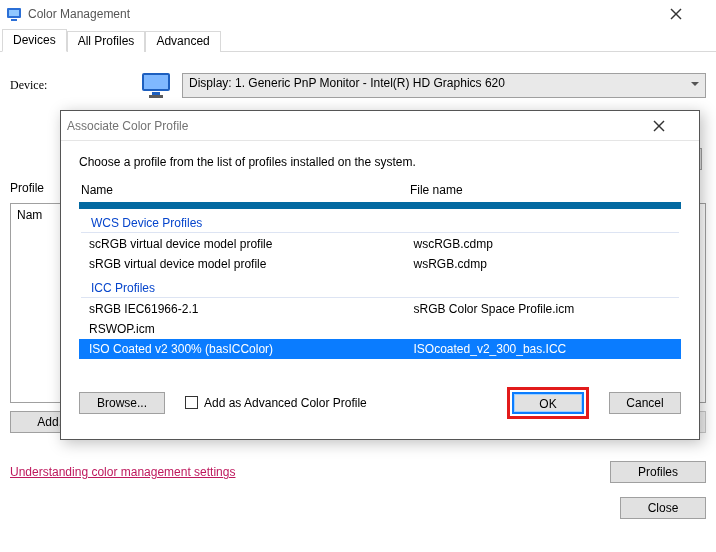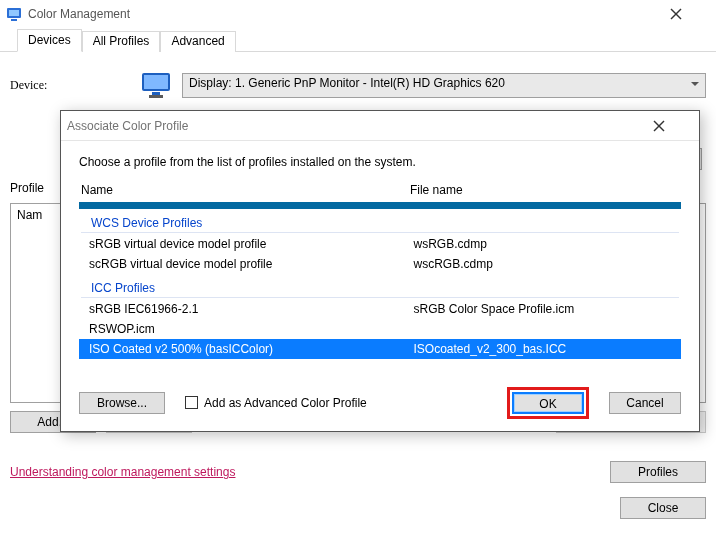--- a/index.html
+++ b/index.html
@@ -5,21 +5,21 @@
   * { box-sizing: border-box; font-family: "Segoe UI", Tahoma, sans-serif; font-size: 12px; }
   html, body { margin:0; padding:0; }
   body { width:716px; height:552px; background:#fff; color:#000; position:relative; overflow:hidden; }
 
   
   .titlebar { height:28px; display:flex; align-items:center; padding:0 6px; background:#fff; }
   .titlebar .icon { width:16px; height:16px; margin-right:6px; }
   .titlebar .title { flex:1; color:#555; }
   .titlebar .close { width:40px; text-align:center; color:#555; font-size:14px; }
 
-  .tabs { display:flex; border-bottom:1px solid #d9d9d9; padding-left:17px; height:24px;}
+  .tabs { display:flex; border-bottom:1px solid #d9d9d9; padding-left:2px; height:24px;}
   .tab { padding:3px 10px 0; border:1px solid #d9d9d9; border-bottom:none; background:#fff; margin-right:0px; position:relative; top:1px; height:23px;}
   .tab.inactive { background:#fff; top:3px; height:21px; padding-top:2px; color:#000;}
   .tab.active { background:#fff; border-bottom:1px solid #fff; z-index:2; }
 
   .page { position:relative; padding:5px 10px 10px; height:calc(552px - 28px - 24px); }
   .row { display:flex; align-items:center; margin:14px 0 10px; }
   .label { width:130px;font-family:Liberation Serif, serif; }
   .monitor-icon { width:32px; height:28px; margin-right:10px; }
   .select-device { flex:1; height:25px; border:1px solid #a0a0a0; background:#e9e9e9; padding:2px 18px 2px 6px; position:relative; }
   .select-device::after { content:""; position:absolute; right:6px; top:8px; border:4px solid transparent; border-top-color:#555; }
@@ -35,21 +35,21 @@
   .btn.disabled { color:#9a9a9a; border-color:#c8c8c8; background:#efefef;}
   .spacer { flex:1; }
 
   .link { color:#be185d; text-decoration:underline; cursor:pointer; }
   .footer-row { display:flex; align-items:center; margin-top:28px;}
 
   
   .modal { position:absolute; left:60px; top:110px; width:640px; background:#fff; border:1px solid #555; box-shadow:3px 3px 14px rgba(0,0,0,0.25); }
   .modal .titlebar { border-bottom:1px solid #e5e5e5; height:30px; }
   .modal .titlebar .title { color:#737373; }
-  .modal .body { padding:14px 18px 12px; }
+  .modal .body { padding:14px 18px 20px; }
   .modal .instr { margin-bottom:10px; }
   .table-head { display:flex; border-bottom:7px solid #0369a1; padding:4px 2px 5px; color:#000; }
   .col-name { flex:1.1; }
   .col-file { flex:0.9; }
   .group { color:#0645cc; padding:4px 0 2px 10px; border-bottom:1px solid #dde4f3; margin:3px 2px 1px; }
   .trow { display:flex; padding:3px 2px 3px 10px; }
   .trow.sel { background:#0a7cff; color:#fff; }
   .modal .actions { display:flex; align-items:center; gap:20px; margin-top:28px; }
   .chk { display:flex; align-items:flex-start; gap:6px; }
   .chk-box { width:13px; height:13px; border:1px solid #333; background:#fff; }
@@ -141,38 +141,38 @@
     <div class="instr">Choose a profile from the list of profiles installed on the system.</div>
 
     <div class="table-head">
       <div class="col-name">Name</div>
       <div class="col-file">File name</div>
     </div>
 
     <div>
       <div class="group">WCS Device Profiles</div>
       <div class="trow">
+        <div class="col-name">scRGB virtual device model profile</div>
+        <div class="col-file">wscRGB.cdmp</div>
+      </div>
+      <div class="trow">
         <div class="col-name">sRGB virtual device model profile</div>
         <div class="col-file">wsRGB.cdmp</div>
-      </div>
-      <div class="trow">
-        <div class="col-name">scRGB virtual device model profile</div>
-        <div class="col-file">wscRGB.cdmp</div>
       </div>
 
       <div class="group">ICC Profiles</div>
       <div class="trow">
         <div class="col-name">sRGB IEC61966-2.1</div>
         <div class="col-file">sRGB Color Space Profile.icm</div>
       </div>
       <div class="trow">
         <div class="col-file">RSWOP.icm</div>
       </div>
       <div class="trow sel">
-        <div class="col-name">ISO Coated v2 500% (basICColor)</div>
+        <div class="col-name">ISO Coated v2 300% (basICColor)</div>
         <div class="col-file">ISOcoated_v2_300_bas.ICC</div>
       </div>
     </div>
 
     <div class="actions">
       <div class="btn"><span>Browse...</span></div>
       <label class="chk">
         <span class="chk-box"></span>
         <span>Add as Advanced Color Profile</span>
       </label>

